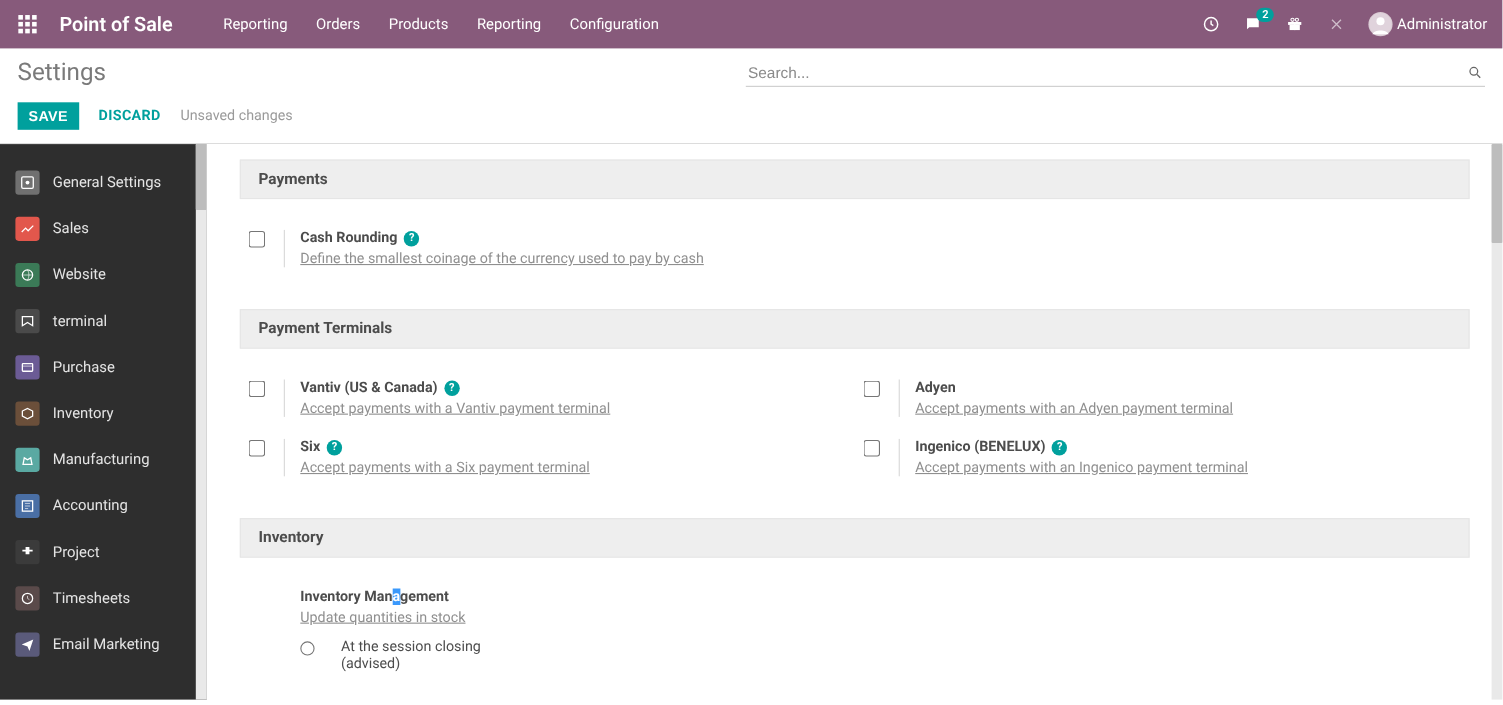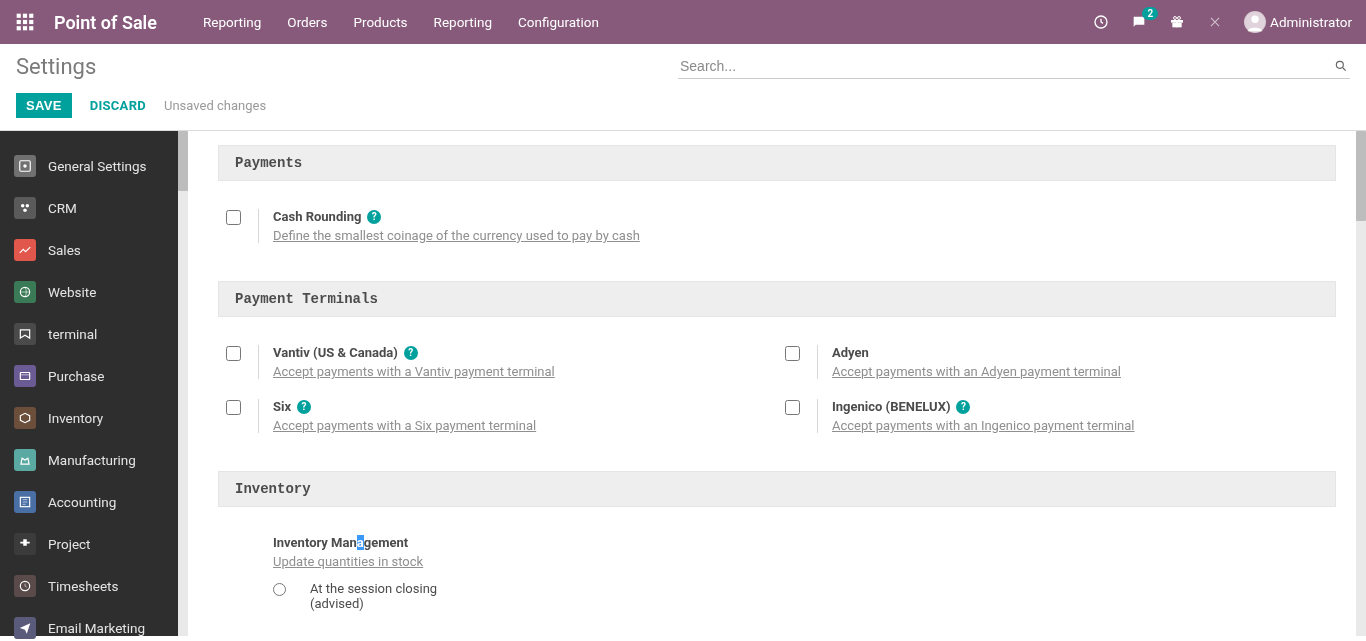--- a/index.html
+++ b/index.html
@@ -47,21 +47,21 @@
   .sb-item { display: flex; align-items: center; gap: 12px; padding: 10px 14px; color: #e4e4e4; font-size: 13.5px; cursor: pointer; }
   .sb-icon { width: 22px; height: 22px; border-radius: 3px; display:inline-flex; align-items:center; justify-content:center; flex-shrink:0;}
   .sb-icon svg { width:14px; height:14px; fill:#fff; }
 
   
   .content-wrap { flex: 1; position: relative; background: #fff; }
   .content-scroll { position: absolute; right: 0; top: 0; width: 10px; height: 100%; background: #e9e9e9; }
   .content-scroll-handle { position:absolute; left:0; right:0; background:#bdbdbd; border-radius:1px; top:0; height:90px;}
   .content { padding: 14px 30px 0 30px; height: 100%; overflow-y: hidden; }
 
-  .section-header { background: #eeeeee; font-weight: 700; color: #4c4c4c; font-size: 14px; padding: 9px 16px; border: 1px solid #e5e5e5; font-family: Liberation Mono, monospace; }
+  .section-header { background: #eeeeee; font-weight: 700; color: #4c4c4c; font-size: 14px; padding: 9px 16px; border: 1px solid #e5e5e5; }
   .section-body { padding: 18px 0 28px 0; display: flex; flex-wrap: wrap; }
   .setting-box { width: 50%; display: flex; padding: 10px 12px 10px 8px; }
   .setting-box.full { width: 100%; }
   .setting-check { width: 32px; flex-shrink:0; padding-top:1px; }
   .setting-check input[type=checkbox] { width:15px; height:15px; accent-color:#5f5f5f; cursor:pointer; border:1px solid #888;}
   .setting-divider { width:1px; background:#d7d7d7; margin-right:14px; align-self:stretch; }
   .setting-content { flex:1; }
   .setting-title { font-weight: 700; color: #4c4c4c; font-size: 13px; display:inline-flex; align-items:center; gap:6px;}
   .help-icon { width:14px; height:14px; display:inline-flex; align-items:center; justify-content:center; background:#00a09d; color:#fff; border-radius:50%; font-size:10px; font-weight:700; cursor:pointer;}
   .setting-desc { color: #8f8f8f; margin-top: 4px; font-size: 13px; text-decoration: underline; }
@@ -165,30 +165,20 @@
         <div class="sb-item">
           <span class="sb-icon" style="background:#707070">
             <svg viewBox="0 0 24 24">
               <rect x="3" y="3" width="18" height="18" rx="2" fill="none" stroke="#fff" stroke-width="2"></rect>
               <circle cx="12" cy="12" r="3"></circle>
             </svg>
           </span>
           <span>General Settings</span>
         </div>
         <div class="sb-item">
-          <span class="sb-icon" style="background:#5a5a5a">
-            <svg viewBox="0 0 24 24">
-              <circle cx="8" cy="8" r="3"></circle>
-              <circle cx="16" cy="8" r="3"></circle>
-              <circle cx="12" cy="16" r="3"></circle>
-            </svg>
-          </span>
-          <span>CRM</span>
-        </div>
-        <div class="sb-item">
           <span class="sb-icon" style="background:#e2574c">
             <svg viewBox="0 0 24 24">
               <path d="M3 17l6-6 4 4 8-8" stroke="#fff" stroke-width="2" fill="none"></path>
             </svg>
           </span>
           <span>Sales</span>
         </div>
         <div class="sb-item">
           <span class="sb-icon" style="background:#3b7a57">
             <svg viewBox="0 0 24 24">

